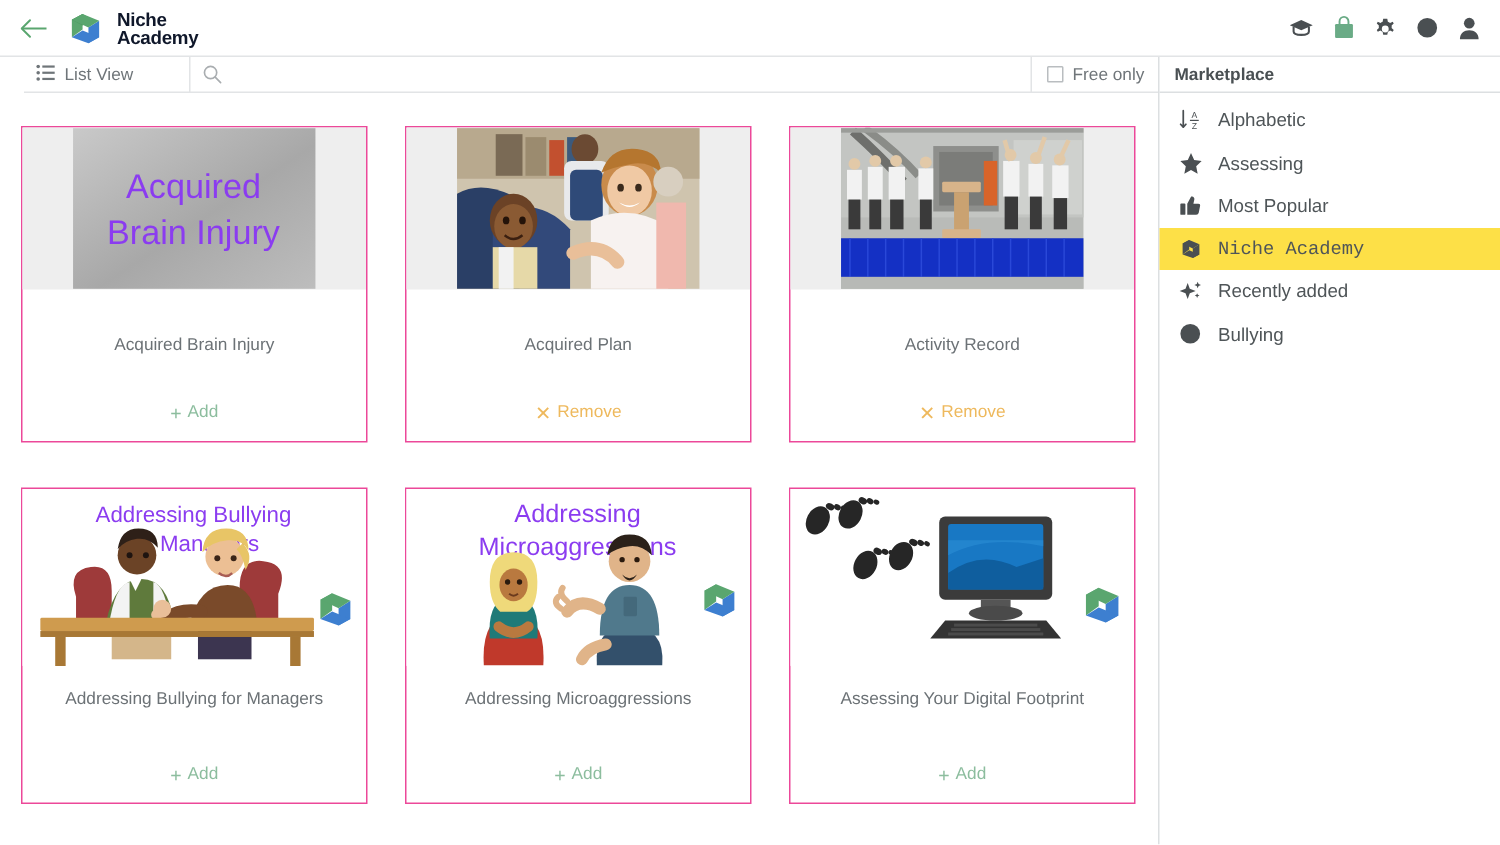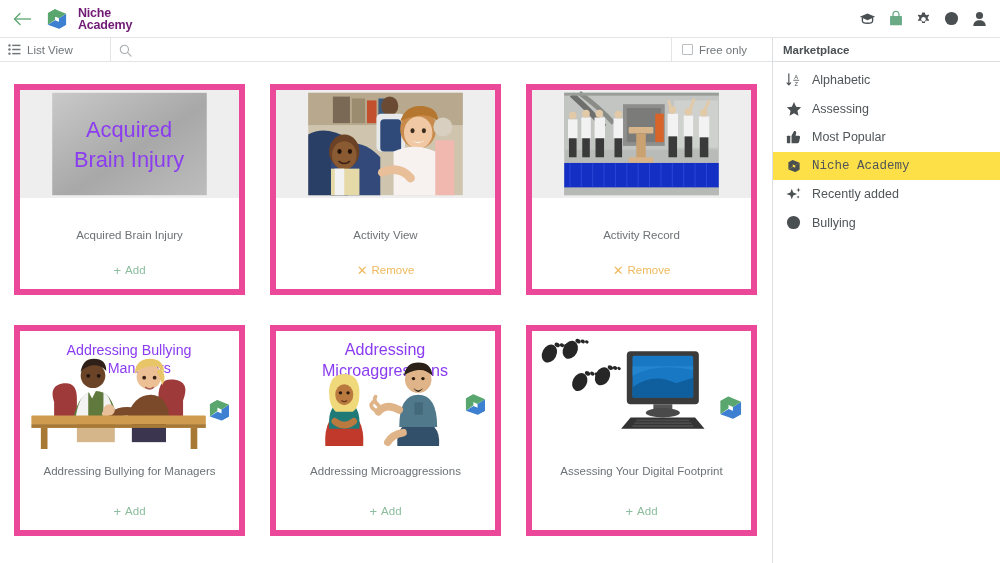--- a/index.html
+++ b/index.html
@@ -21,32 +21,32 @@
   }
   .back-arrow {
     margin-left: 12px; width: 22px; height: 22px;
     display: flex; align-items: center; justify-content: center;
     cursor: pointer;
   }
   .brand { display: flex; align-items: center; margin-left: 10px; gap: 8px; }
   .brand-logo { width: 26px; height: 26px; display:block; }
   .brand-text {
     font-size: 12.5px; font-weight: bold; line-height: 12px;
-    color: #701a75; letter-spacing: -0.2px;
+    color: #0f172a; letter-spacing: -0.2px;
   }
   .brand-text span { display: block; }
   .header-icons {
     margin-left: auto; margin-right: 12px;
     display: flex; align-items: center; gap: 11px;
   }
   .hicon { width: 17px; height: 17px; display: flex; align-items:center; justify-content:center; cursor:pointer; }
 
   
   .toolbar {
-    position: absolute; left: 0; top: 38px; width: 772px; height: 24px;
+    position: absolute; left: 16px; top: 38px; width: 772px; height: 24px;
     display: flex; align-items: center;
     border-bottom: 1px solid #e2e4e6;
     background: #fff;
   }
   .listview {
     display: flex; align-items: center; gap: 6px;
     padding-left: 8px; width: 110px; cursor: pointer;
   }
   .listview-label { font-size: 11.5px; color: #6f7579; }
   .search-wrap {
@@ -77,21 +77,21 @@
     overflow: hidden;
   }
   .grid {
     display: grid;
     grid-template-columns: repeat(3, 231px);
     column-gap: 25px; row-gap: 30px;
     padding: 21px 0 0 14px;
   }
   .card {
     width: 231px; height: 211px;
-    border: 6px solid #ec4899;
+    border: 1px solid #ec4899;
     background: #fff;
     display: flex; flex-direction: column;
     cursor: pointer;
     position: relative;
   }
   .thumb {
     height: 108px; width: 100%;
     background: #eeeeee;
     display: flex; align-items: center; justify-content: center;
     overflow: hidden; position: relative;
@@ -293,21 +293,21 @@
               <ellipse cx="156" cy="40" rx="2.2" ry="2.6" fill="#3a2a1c"></ellipse>
               <path d="M143 50 q7 6 14 0 q-7 4 -14 0" fill="#ffffff"></path>
               <path d="M131 30 q6 -18 24 -16 q16 2 16 16 q-8 -8 -20 -6 q-12 2 -20 6z" fill="#b5762f"></path>
               <path d="M124 62 q26 -12 52 4 l0 42 -52 0 z" fill="#f7f2f0"></path>
               <rect x="168" y="50" width="20" height="58" fill="#f0b8ae"></rect>
               <circle cx="176" cy="36" r="10" fill="#d8cfc0"></circle>
               <path d="M112 84 q18 -8 30 6" stroke="#e9bf99" stroke-width="9" fill="none" stroke-linecap="round"></path>
             </g>
           </svg>
         </div>
-        <div class="card-title">Activity View</div>
+        <div class="card-title">Acquired Plan</div>
         <div class="card-action action-remove">
           <span class="x-o">✕</span>
           <span>Remove</span>
         </div>
       </div>
 
       <div class="card">
         <div class="thumb">
           <svg width="231" height="108" viewBox="0 0 231 108">
             <rect width="231" height="108" fill="#eeeeee"></rect>

